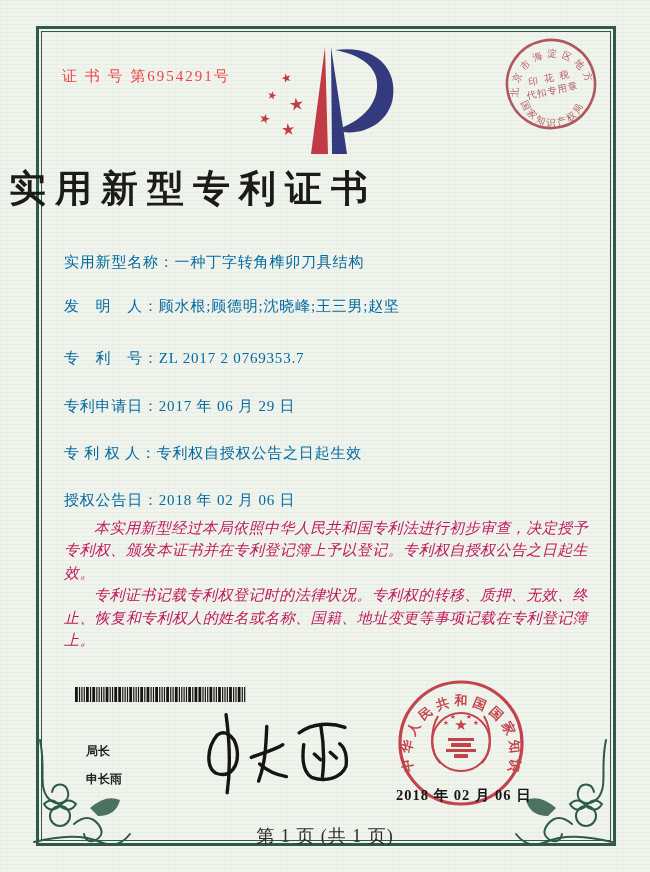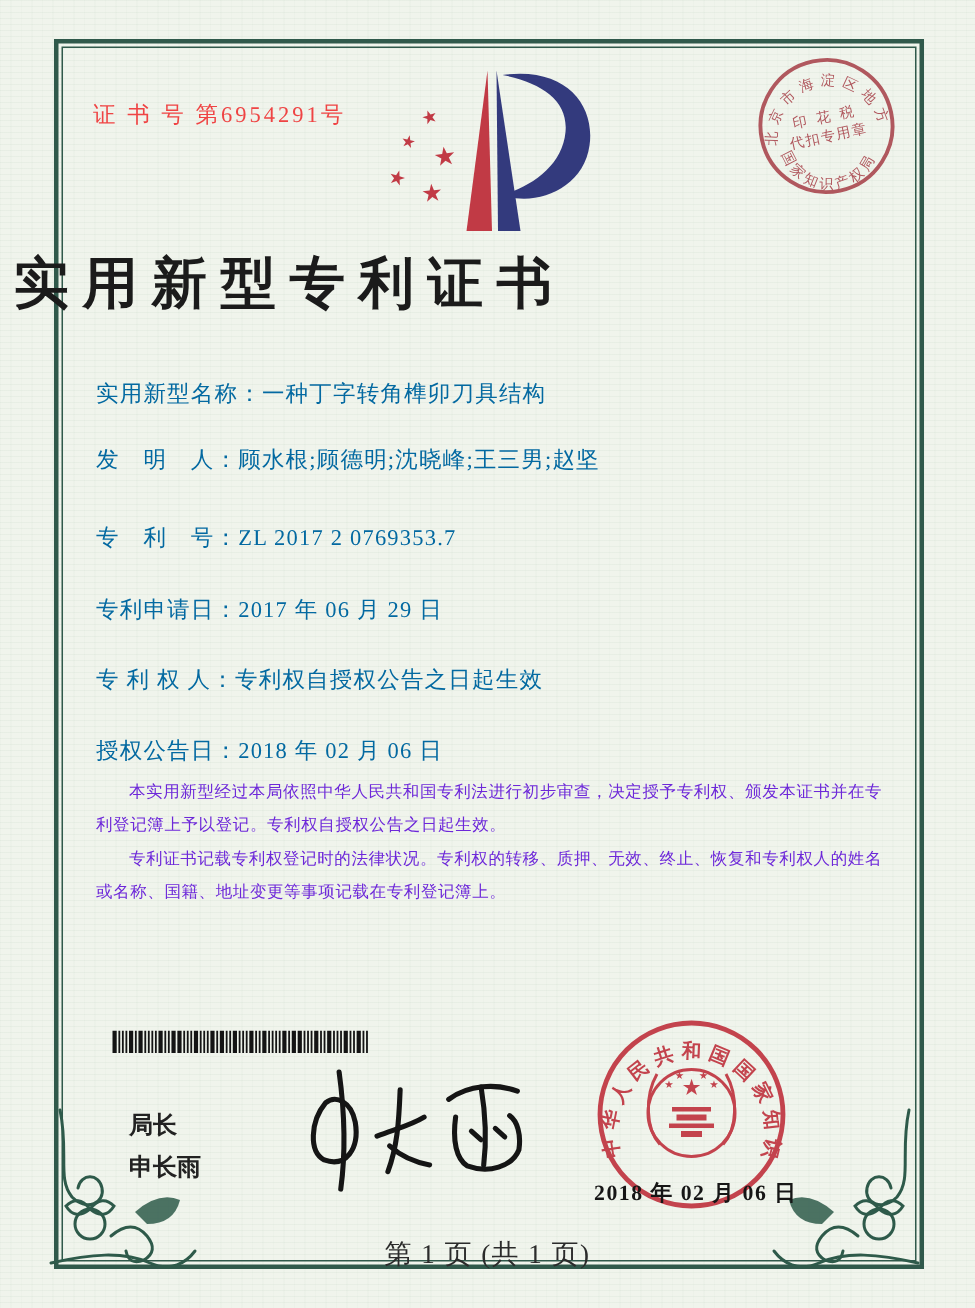--- a/index.html
+++ b/index.html
@@ -29,27 +29,28 @@
   .logo{position:absolute;left:243px;top:40px;width:172px;height:122px;}
   .tax-stamp{position:absolute;left:503px;top:36px;width:96px;height:96px;transform:rotate(-12deg);opacity:.88;}
   .title{
     position:absolute;left:0;right:0;top:164px;text-align:left;
     font-size:37px;font-weight:700;letter-spacing:9px;padding-left:9px;color:#1b1b1b;
   }
   .field{position:absolute;left:64px;font-size:15px;letter-spacing:.8px;color:#0369a1;white-space:nowrap;}
   .f0{top:253px}.f1{top:297px}.f2{top:349px}.f3{top:397px}.f4{top:444px}.f5{top:491px}
   .paras{
     position:absolute;left:64px;top:517px;width:524px;
-    font-size:11px;line-height:22.4px;letter-spacing:.4px;color:#6d28d9;
+    font-size:15px;line-height:22.4px;letter-spacing:.4px;color:#be185d;
     text-align:justify;
+    font-style:italic;
   }
   .paras p{margin:0;text-indent:2em;}
   .barcode{position:absolute;left:74px;top:687px;width:180px;height:15px;}
   .issuer{
-    position:absolute;left:86px;top:737px;font-size:16px;line-height:28px;
+    position:absolute;left:86px;top:737px;font-size:12px;line-height:28px;
     font-family:"Liberation Sans","DejaVu Sans",sans-serif;font-weight:600;color:#222;
   }
   .signature{position:absolute;left:188px;top:702px;width:180px;height:96px;transform:rotate(-3deg);}
   .seal{position:absolute;left:394px;top:676px;width:134px;height:134px;opacity:.92;}
   .seal-date{
     position:absolute;left:396px;top:786px;font-size:14.5px;font-weight:700;
     letter-spacing:1px;color:#161616;white-space:nowrap;
   }
   .footer{position:absolute;left:0;right:0;top:824px;text-align:center;font-size:18px;letter-spacing:1px;color:#2b2b2b;}
   .flourish{position:absolute;width:104px;height:112px;}

